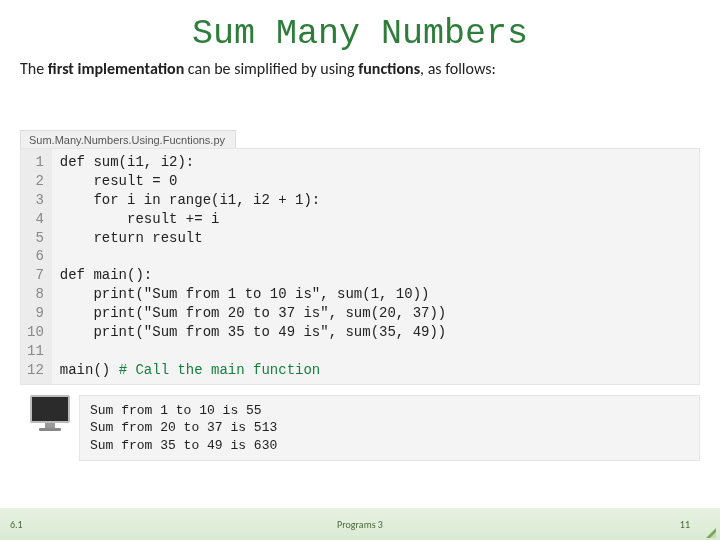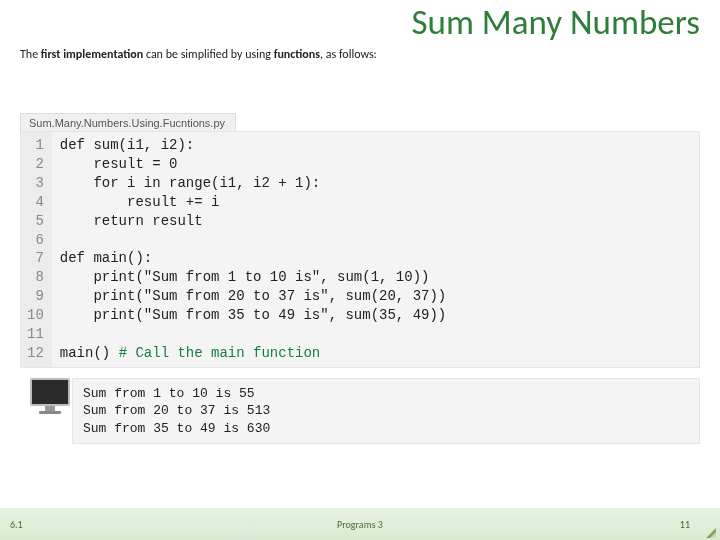--- a/index.html
+++ b/index.html
@@ -1,29 +1,29 @@
 <!DOCTYPE html>
 <html><head>
 <meta charset="utf-8">
 <style>
   * { box-sizing: border-box; margin: 0; padding: 0; }
   html, body { width: 720px; height: 540px; overflow: hidden; font-family: "Segoe UI", Calibri, Arial, sans-serif; background: #fff; }
   .slide { width: 720px; height: 540px; position: relative; display: flex; flex-direction: column; }
-  .title-wrap { text-align: right; padding: 4px 20px 0 20px; }
+  .title-wrap { text-align: center; padding: 16px 20px 0 20px; font-family: Liberation Mono, monospace; }
   .title1 { font-weight: 300; font-size: 35px; color: #2e7d3a; line-height: 1.05; }
   .title2 { font-weight: 300; font-size: 35px; color: #2e7d3a; line-height: 1.05; }
-  .body-text { padding: 6px 20px 4px 20px; font-size: 12px; color: #222; line-height: 1.2; }
+  .body-text { padding: 6px 20px 4px 20px; font-size: 16px; color: #222; line-height: 1.2; }
   .body-text .bold { font-weight: 600; }
   .filetab-row { padding: 0 20px; }
   .filetab { display: inline-block; background: #f0f0f0; border: 1px solid #ddd; border-bottom: none; font-size: 11px; color: #555; padding: 3px 10px 2px 8px; font-family: "Segoe UI", Arial, sans-serif; margin-top: 48px; }
   .code-block { margin: 0 20px; background: #f4f4f4; border: 1px solid #e5e5e5; display: flex; font-family: "Courier New", monospace; font-size: 14px; line-height: 1.35; }
   .gutter { background: #ececec; color: #888; text-align: right; padding: 4px 8px 4px 6px; user-select: none; white-space: pre; }
   .code { padding: 4px 10px 4px 8px; white-space: pre; color: #222; flex: 1; }
   .code .cmt { color: #15803d; text-align: right; }
-  .output-row { display: flex; align-items: flex-start; gap: 2px; padding: 10px 20px 0 30px; }
+  .output-row { display: flex; align-items: flex-start; gap: 9px; padding: 10px 20px 0 30px; }
   .monitor { width: 40px; flex-shrink: 0; }
   .monitor .screen { width: 40px; height: 28px; background: #2b2b2b; border: 2px solid #bcbcbc; border-radius: 2px; }
   .monitor .stand { width: 10px; height: 5px; background: #999; margin: 0 auto; }
   .monitor .base { width: 22px; height: 3px; background: #888; margin: 0 auto; border-radius: 1px; }
   .output-box { flex: 1; background: #f4f4f4; border: 1px solid #e5e5e5; font-family: "Courier New", monospace; font-size: 13px; line-height: 1.35; padding: 6px 10px; white-space: pre; color: #222; }
   .footer { position: absolute; bottom: 0; left: 0; right: 0; height: 32px; background: linear-gradient(#e8f2e3, #d9ead3); display: flex; align-items: center; font-size: 10px; color: #4a6a3a; }
   .footer .left { position: absolute; left: 10px; }
   .footer .center { width: 100%; text-align: center; }
   .footer .right { position: absolute; right: 30px; }
   .footer .corner { position: absolute; right: 4px; bottom: 2px; width: 14px; height: 14px; }

